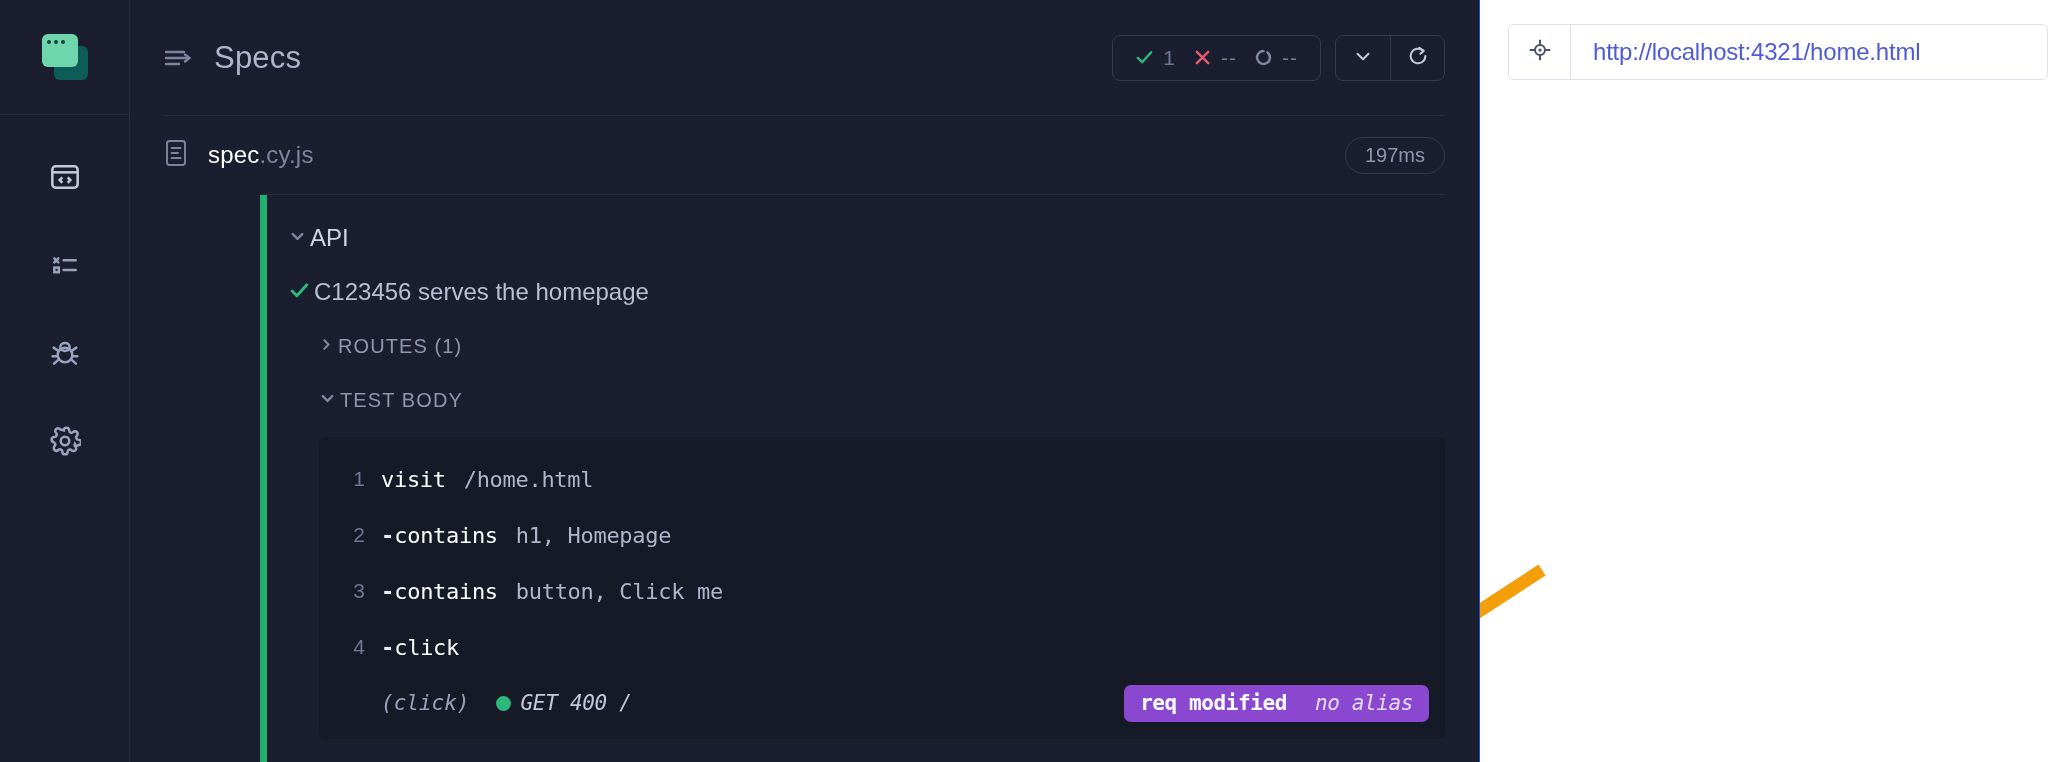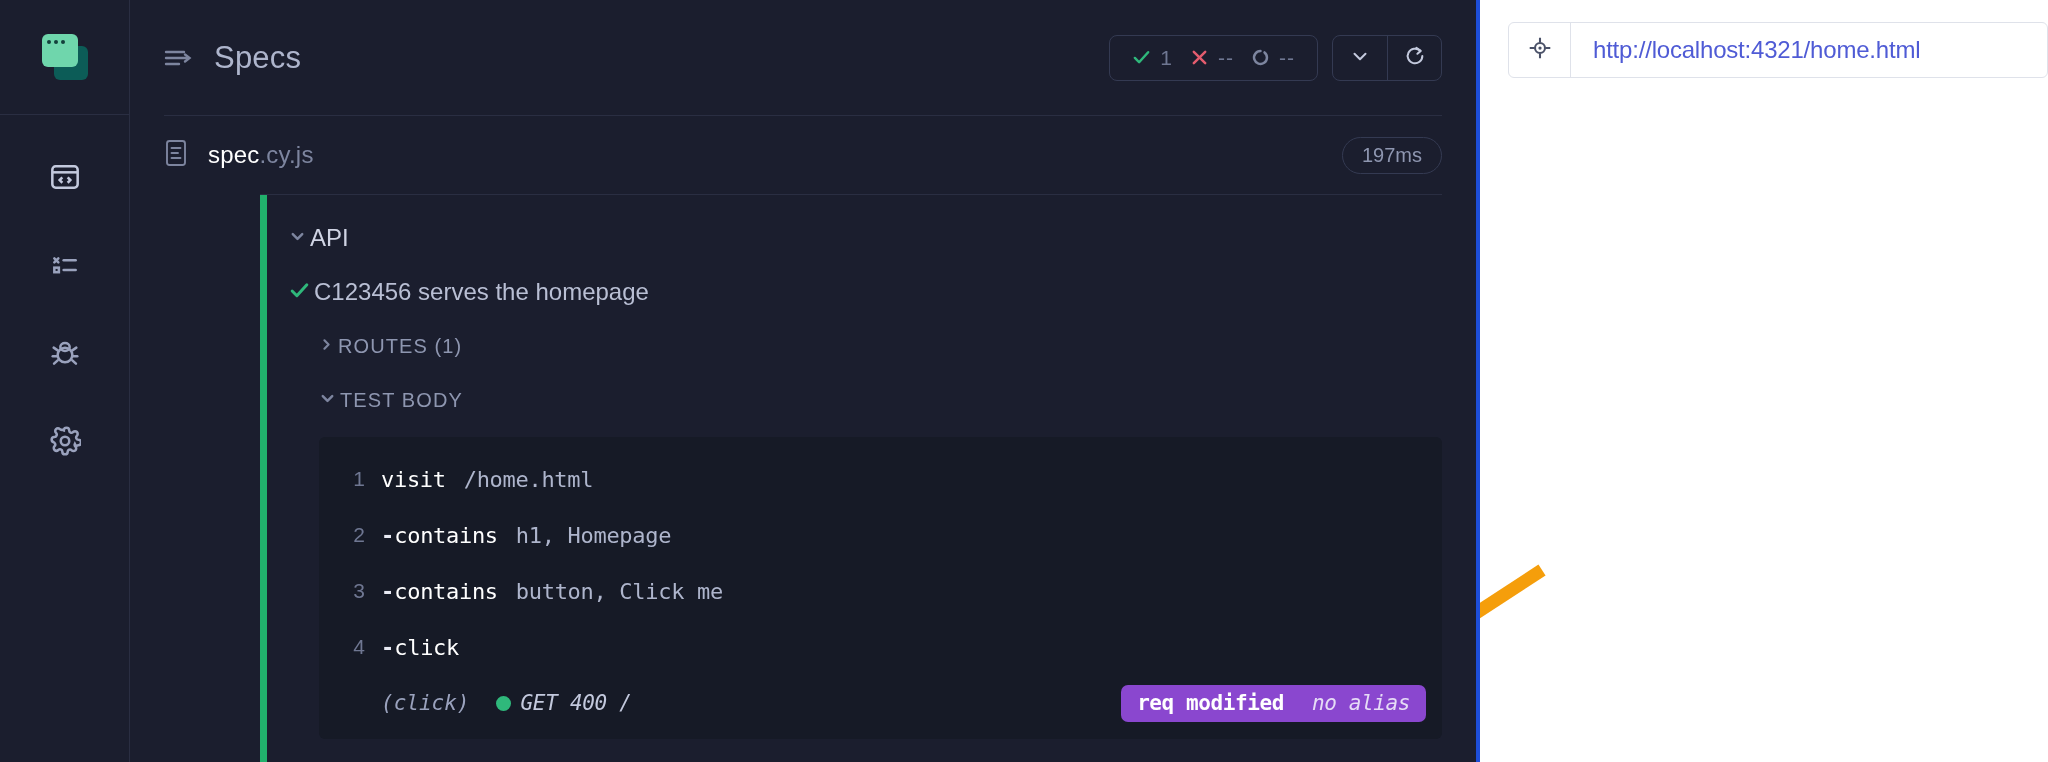--- a/index.html
+++ b/index.html
@@ -44,21 +44,21 @@
   }
   .rail-item svg { width: 32px; height: 32px; stroke: #9aa2bd; fill: none; stroke-width: 1.9; }
   .rail-item.active svg { stroke: #c3c9dd; }
 
   
   .reporter {
     width: 1350px; flex: 0 0 1350px;
     background: #1b1e2e;
     position: relative;
     display: flex; flex-direction: column;
-    border-right: 4px solid #1d4ed8;
+    border-right: 1px solid #1d4ed8;
     overflow: hidden;
   }
   .rep-header {
     height: 115px; flex: 0 0 115px;
     display: flex; align-items: center;
     padding: 0 34px 0 34px;
   }
   .rep-title-wrap { display: flex; align-items: center; gap: 20px; }
   .specs-icon { width: 30px; height: 22px; }
   .specs-icon svg { width: 30px; height: 22px; stroke: #7d859f; stroke-width: 2.4; fill: none; stroke-linecap: round; }
@@ -170,22 +170,23 @@
   .alias-badge .b-main { color: #ffffff; font-weight: 700; font-style: normal; letter-spacing: -.4px; }
   .alias-badge .b-sub { color: #e6dcf6; font-style: italic; margin-left: 28px; letter-spacing: -.4px; }
 
   
   .aut {
     flex: 1; background: #ffffff; display: flex; flex-direction: column;
     position: relative; overflow: hidden;
   }
   .url-bar-wrap {
     height: 99px; flex: 0 0 99px;
-    background: #ffffff; display: flex; align-items: center;
+    background: #ffffff; display: flex; 
     padding: 0 0 0 28px;
+    margin-top: 24px;
   }
   .url-bar {
     display: flex; align-items: center; height: 56px; flex: 1;
     border: 1px solid #dfe2ea; border-radius: 6px; overflow: hidden;
     background: #fff;
   }
   .selector-btn {
     width: 62px; height: 56px; flex: 0 0 62px;
     display: flex; align-items: center; justify-content: center;
     border-right: 1px solid #dfe2ea; cursor: pointer;

